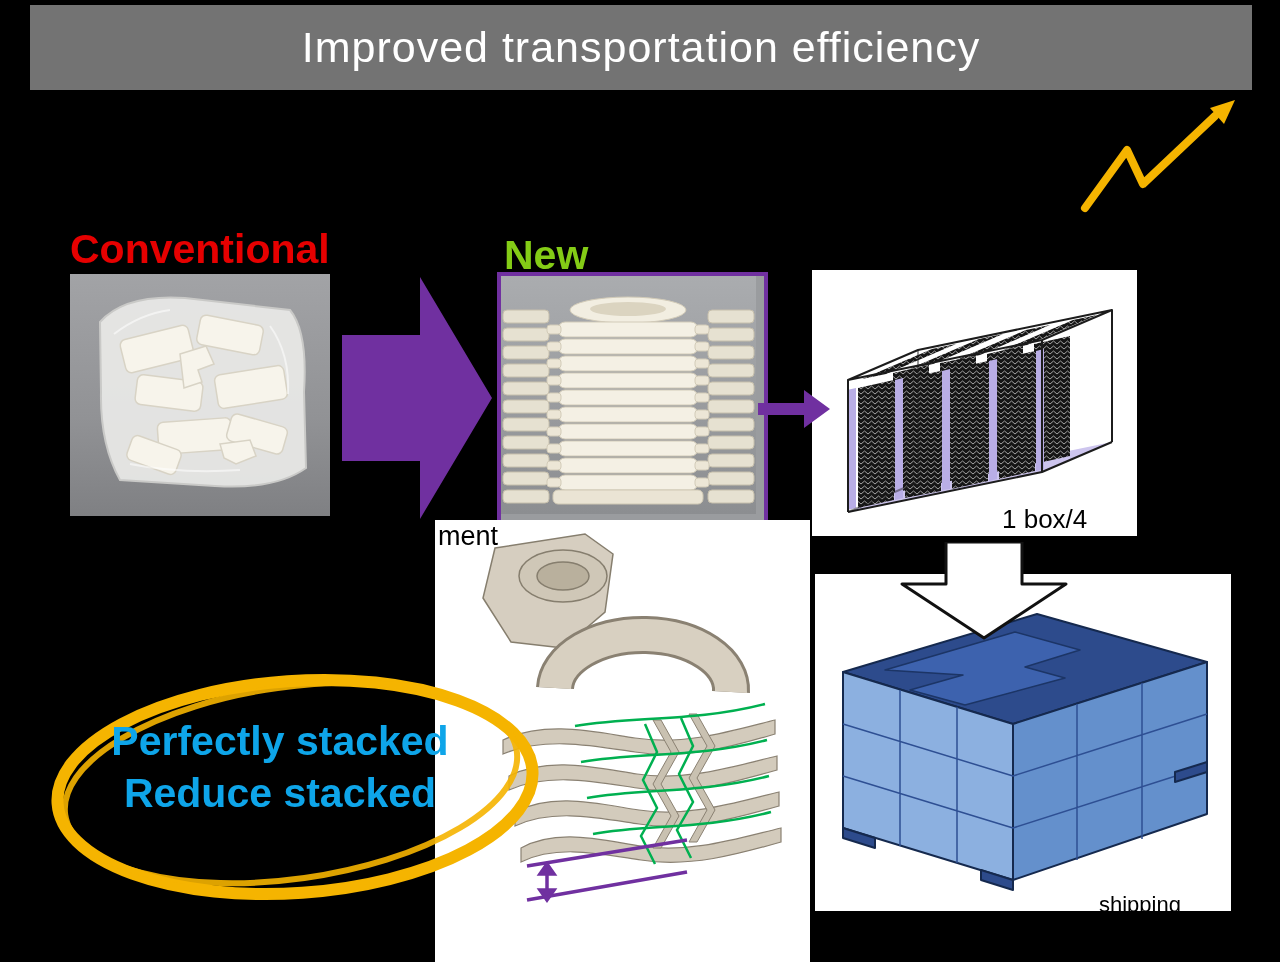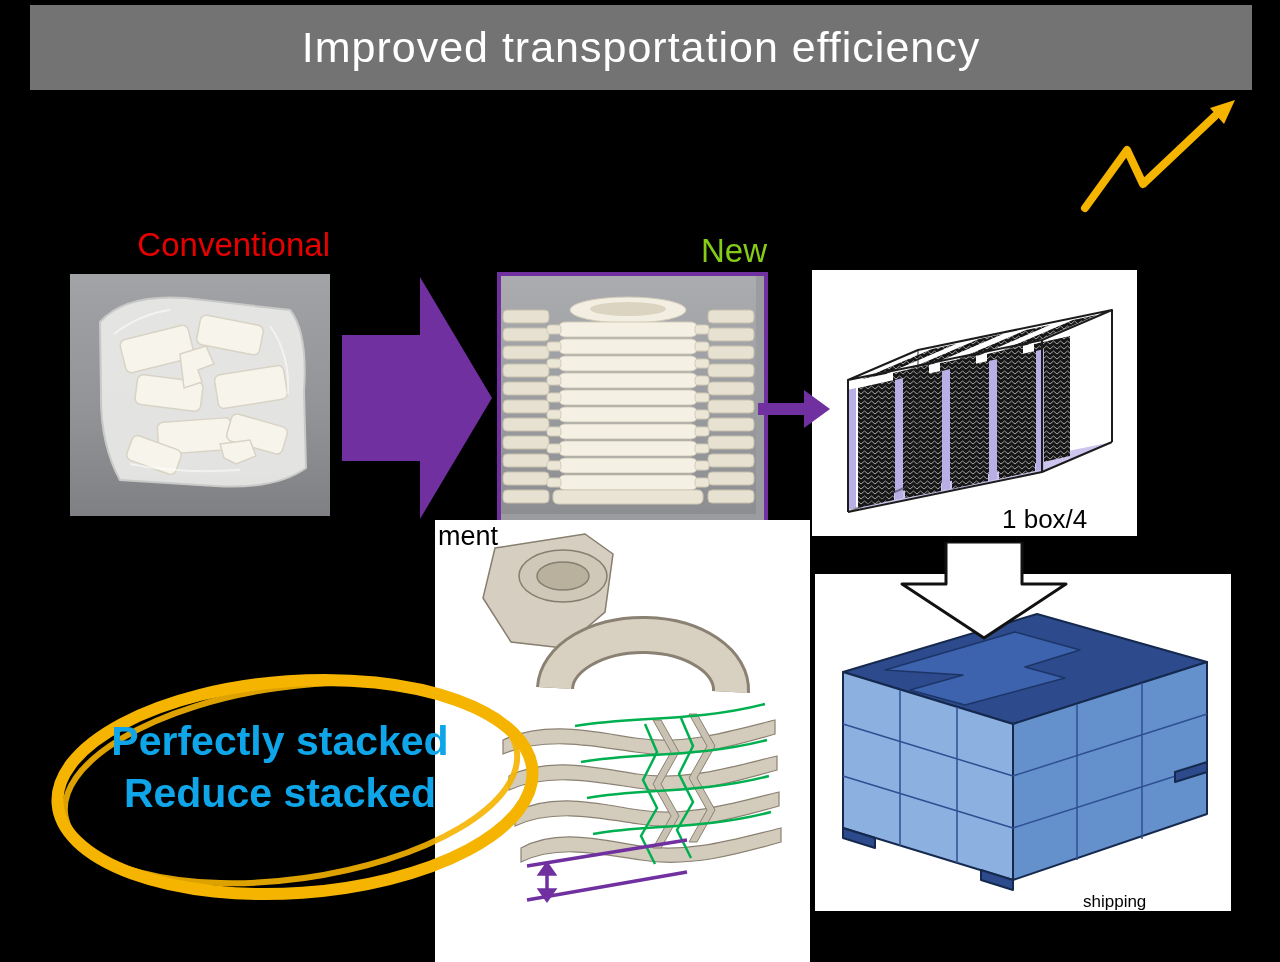--- a/index.html
+++ b/index.html
@@ -1,20 +1,20 @@
 <!DOCTYPE html>
 <html><head>
 <meta charset="utf-8">
 <style>
   html,body{margin:0;padding:0;background:#000;}
   body{width:1280px;height:962px;font-family:"Liberation Sans",sans-serif;}
   .stage{position:relative;width:1280px;height:962px;background:#000;overflow:hidden;}
   .banner{position:absolute;left:30px;top:5px;width:1222px;height:85px;background:#737373;color:#fff;
           display:flex;align-items:center;justify-content:center;font-size:43px;letter-spacing:1px;z-index:2;}
-  .lbl{position:absolute;font-weight:400;font-size:33px;text-align:right;z-index:2;}
+  .lbl{position:absolute;font-weight:700;font-size:41px;text-align:left;z-index:2;}
   .lbl-conv{color:#E60000;left:70px;top:226px;width:260px;}
   .lbl-new{color:#84cc16;left:504px;top:232px;width:263px;}
   .panel{position:absolute;background:#fff;overflow:hidden;z-index:1;}
   .photo{position:absolute;overflow:hidden;z-index:1;}
   .new-border{border:4px solid #7030A0;background:#9a9c9f;}
   .caption-frag{position:absolute;color:#000;white-space:nowrap;}
   .callout{position:absolute;left:55px;top:716px;width:450px;color:#0ea5e9;font-weight:700;
            font-size:41px;line-height:1.26;text-align:center;z-index:4;}
   .arrow-layer{position:absolute;z-index:3;}
   svg{display:block;}
@@ -236,21 +236,21 @@
         <path d="M70,96 L200,58 L265,76 L210,93 L250,104 L150,131 L95,116 L148,101 Z" fill="#3d62ae" stroke="#1c3566" stroke-width="1.5"></path>
         <polygon points="28,98 198,150 198,306 28,254" fill="#8cb0e0"></polygon>
         <polygon points="198,150 392,88 392,240 198,306" fill="#6490cc"></polygon>
         <path d="M28,150 L198,202 M28,202 L198,254 M85,116 L85,272 M142,133 L142,289" stroke="#2e4f93" stroke-width="1.5" fill="none"></path>
         <path d="M198,202 L392,140 M198,254 L392,192 M262,130 L262,286 M327,109 L327,265" stroke="#2e4f93" stroke-width="1.5" fill="none"></path>
         <polygon points="28,254 60,264 60,274 28,264" fill="#2d4b8c"></polygon>
         <polygon points="166,296 198,306 198,316 166,306" fill="#2d4b8c"></polygon>
         <polygon points="360,198 392,188 392,198 360,208" fill="#2d4b8c"></polygon>
       </g>
     </svg>
-    <div class="caption-frag" style="left:268px;top:318px;font-size:17px">shipping</div>
+    <div class="caption-frag" style="left:284px;top:318px;font-size:22px">shipping</div>
   </div>
 
   <svg class="arrow-layer" style="left:900px;top:542px" width="168" height="98" viewBox="0 0 168 98">
     <polygon points="46,0 122,0 122,42 166,42 84,96 2,42 46,42" fill="#ffffff" stroke="#111111" stroke-width="3" stroke-linejoin="round"></polygon>
   </svg>
 
   <svg class="arrow-layer" style="left:45px;top:665px;z-index:3" width="500" height="240" viewBox="0 0 500 240">
     <ellipse cx="250" cy="122" rx="238" ry="106" fill="none" stroke="#F5B400" stroke-width="12" transform="rotate(-4 250 122)"></ellipse>
     <ellipse cx="246" cy="118" rx="228" ry="96" fill="none" stroke="#F5B400" stroke-width="6" opacity="0.9" transform="rotate(-8 246 118)"></ellipse>
   </svg>

